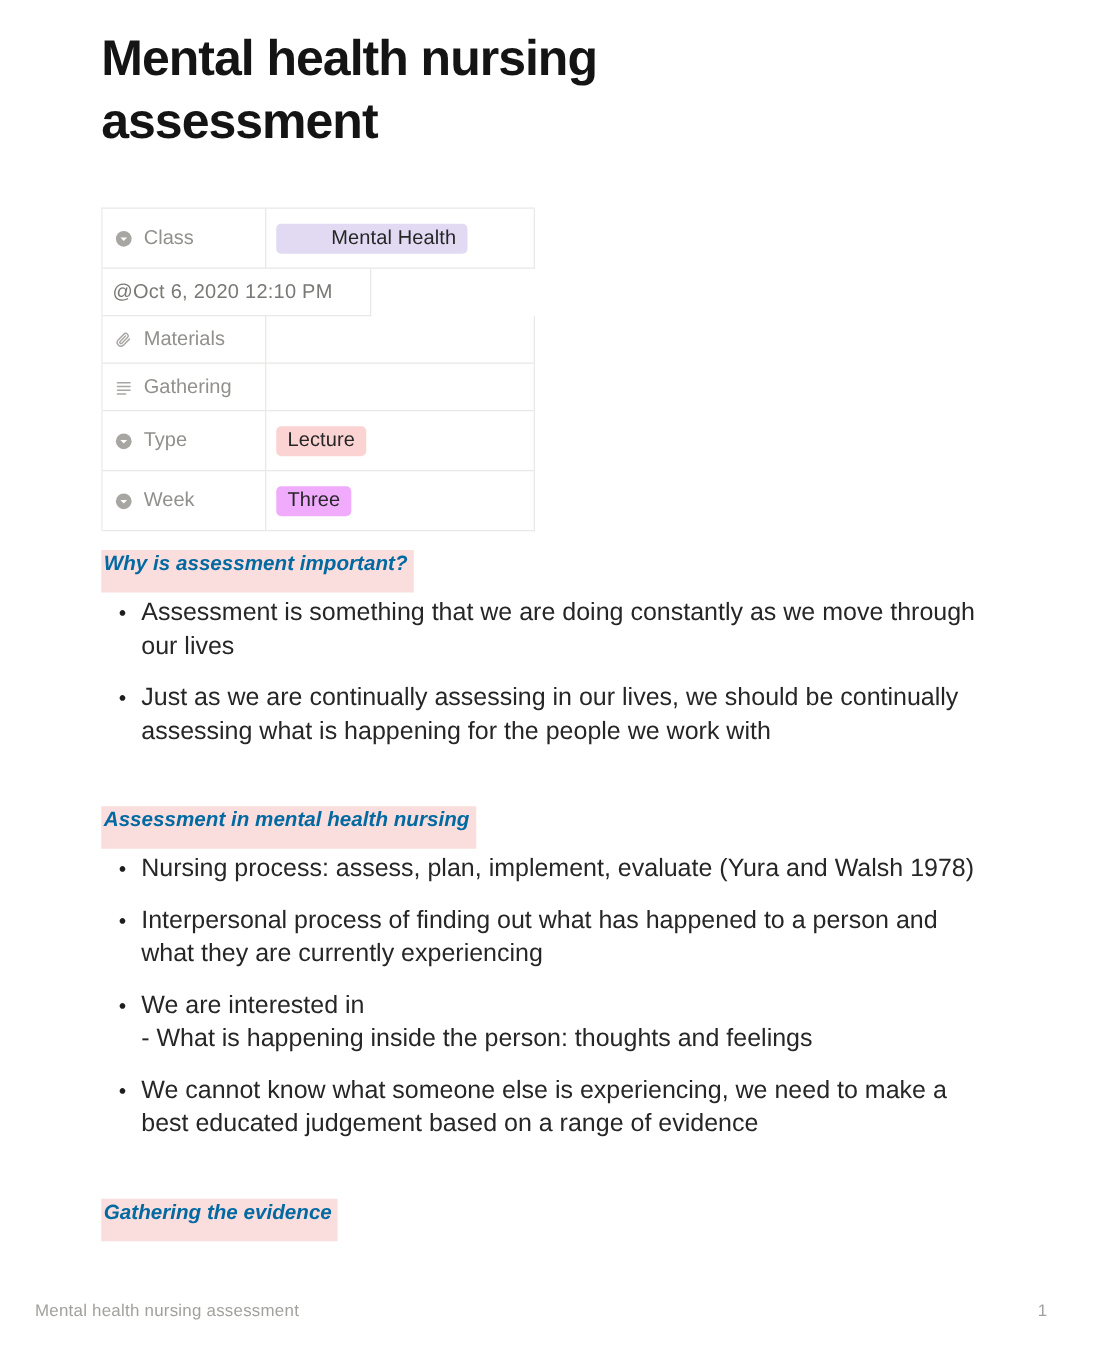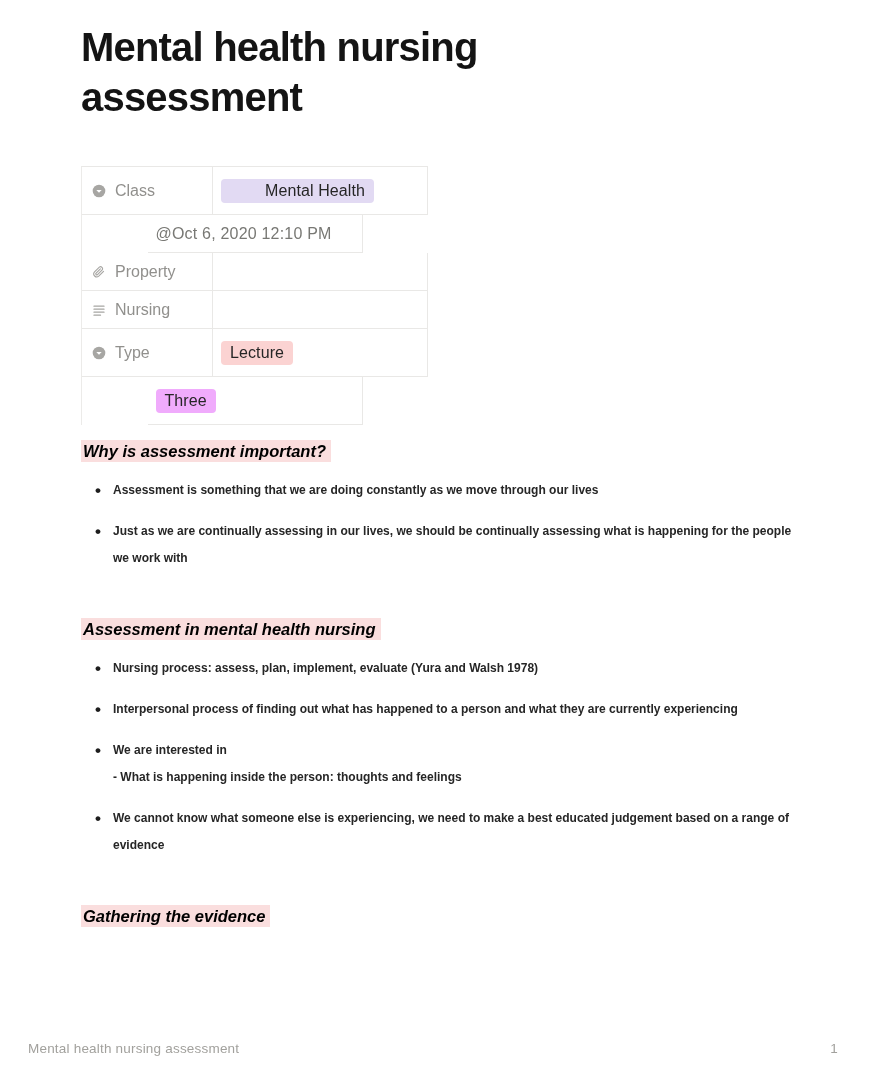--- a/index.html
+++ b/index.html
@@ -16,46 +16,46 @@
     font-size:40px;font-weight:800;line-height:50px;letter-spacing:-0.8px;
     color:#141414;max-width:580px;margin:0;
   }
 
   
   .props{
     margin-top:44px;width:346px;
     border-top:1px solid #e9e8e6;border-left:1px solid #ecebe9;
     font-size:16px;
   }
-  .prop-row{display:flex;justify-content:center;}
+  .prop-row{display:flex;}
   .prop-row.tall{height:48px;}
   .prop-row.short{height:38px;}
   .prop-cell{
     border-right:1px solid #e9e8e6;border-bottom:1px solid #e9e8e6;
     display:flex;align-items:center;box-sizing:border-box;
   }
   .prop-label{width:131px;padding-left:9px;color:#91908d;gap:8px;}
   .prop-label .p-icon{width:16px;height:16px;flex:0 0 16px;display:flex;align-items:center;justify-content:center;}
   .prop-value{width:215px;padding-left:8px;color:#787874;letter-spacing:0.2px;}
   .tag{
     display:inline-block;padding:3px 9px;border-radius:4px;
     font-size:16px;color:#262626;letter-spacing:0.1px;
   }
 
   
   .section-heading{margin-top:46px;line-height:22px;}
   .section-heading.first{margin-top:15px;}
   .section-heading .hl{
-    font-style:italic;font-weight:600;font-size:16.5px;color:#000000;
-    padding:2px 5px 2px 2px;
+    font-style:italic;font-weight:600;font-size:16.5px;color:#0369a1;
+    padding:2px 5px 14px 2px;
   }
   ul.bullets{list-style:none;margin:14px 0 0 0;padding:0;}
   ul.bullets li{
     position:relative;padding-left:32px;margin-bottom:14px;
-    font-size:12px;line-height:27px;color:#262626;max-width:700px;font-weight:bold;
+    font-size:20px;line-height:27px;color:#262626;max-width:700px;
   }
   ul.bullets li::before{
     content:"\2022";position:absolute;left:14px;top:0;
     font-size:17px;color:#1d1d1d;
   }
   .bline{display:block;}
 
   
   .footer{
     position:absolute;left:28px;right:42px;top:1041px;
@@ -93,35 +93,35 @@
       </div>
     </div>
 
     <div class="prop-row short">
       <div class="prop-cell prop-label">
         <span class="p-icon">
           <svg width="14" height="14" viewBox="0 0 16 16" fill="none" stroke="#a7a6a3" stroke-width="1.3" stroke-linecap="round">
               <path d="M13.2 7.2 L7.7 12.7 a3.4 3.4 0 0 1 -4.8 -4.8 L8.4 2.4 a2.3 2.3 0 0 1 3.2 3.2 L6.3 10.9 a1.1 1.1 0 0 1 -1.6 -1.6 L9.6 4.4"></path>
             </svg>
         </span>
-        <span>Property</span>
+        <span>Materials</span>
       </div>
       <div class="prop-cell prop-value">
         <span></span>
       </div>
     </div>
 
     <div class="prop-row short">
       <div class="prop-cell prop-label">
         <span class="p-icon">
           <svg width="14" height="14" viewBox="0 0 14 14" stroke="#a7a6a3" stroke-width="1.3" stroke-linecap="round">
               <path d="M2 3.2h10M2 6.2h10M2 9.2h10M2 12.2h6.5"></path>
             </svg>
         </span>
-        <span>Nursing</span>
+        <span>Gathering</span>
       </div>
       <div class="prop-cell prop-value">
         <span></span>
       </div>
     </div>
 
     <div class="prop-row tall">
       <div class="prop-cell prop-label">
         <span class="p-icon">
           <svg width="14" height="14" viewBox="0 0 14 14">
@@ -130,20 +130,29 @@
             </svg>
         </span>
         <span>Type</span>
       </div>
       <div class="prop-cell prop-value">
         <span class="tag" style="background: rgb(251, 211, 210);">Lecture</span>
       </div>
     </div>
 
     <div class="prop-row tall">
+      <div class="prop-cell prop-label">
+        <span class="p-icon">
+          <svg width="14" height="14" viewBox="0 0 14 14">
+              <circle cx="7" cy="7" r="6.3" fill="#a7a6a3"></circle>
+              <path d="M4.3 5.9 L7 8.7 L9.7 5.9 Z" fill="#ffffff"></path>
+            </svg>
+        </span>
+        <span>Week</span>
+      </div>
       <div class="prop-cell prop-value">
         <span class="tag" style="background: #f0abfc;">Three</span>
       </div>
     </div>
 
   </div>
 
   <div class="section-heading first">
     <span class="hl" style="background: rgb(250, 222, 222);">Why is assessment important?</span>
   </div>

